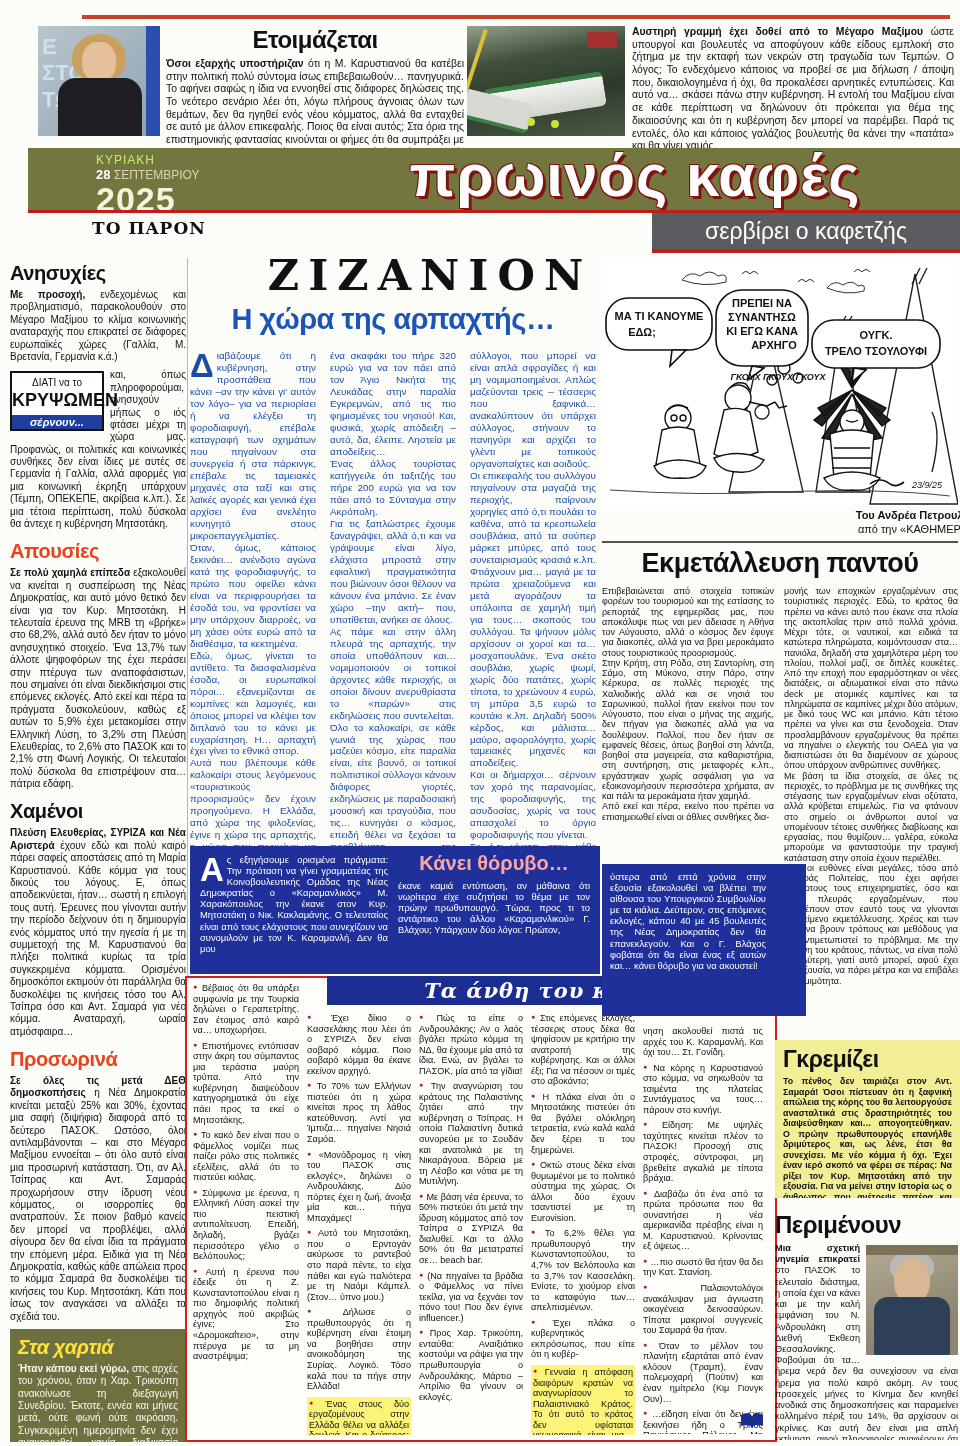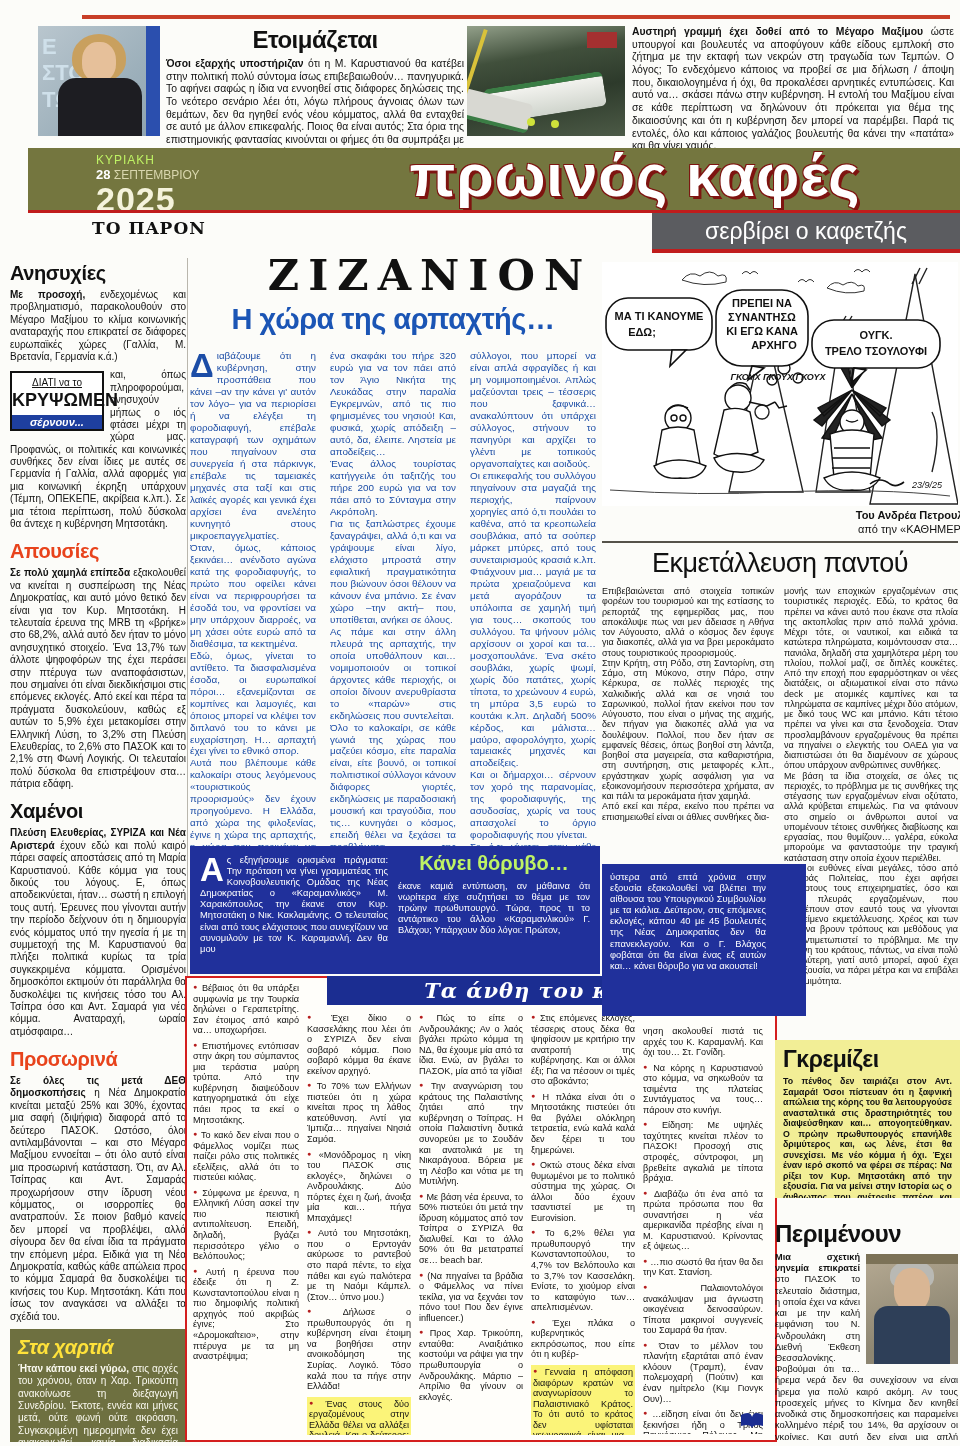--- a/index.html
+++ b/index.html
@@ -24,57 +24,57 @@
   .redline{background:#c01c1c;height:3px;}
   .serve{background:#5b5c60;color:#fff;text-align:center;font-size:23px;line-height:36px;
          border-bottom:4px solid #c01c1c;}
   .paron{font-family:"DejaVu Serif",serif;font-weight:bold;font-size:17px;letter-spacing:1px;}
   
   #leftcol{width:176px;overflow:hidden;}
   #leftcol h2{margin:10px 0 4px;font-size:20px;letter-spacing:-.4px;}
   #leftcol h2.hr2{color:#e8431c;}
   #leftcol p{margin:0 0 6px;font-size:10px;line-height:1.24;}
   .badge{float:left;width:90px;border:2px solid #111;margin:2px 6px 2px 0;text-align:center;background:#fff;}
-  .badge .b1{font-size:13px;font-weight:bold;line-height:1.15;padding:2px 1px 0;text-decoration:underline;}
+  .badge .b1{font-size:13px;font-weight:bold;line-height:1.15;padding:2px 1px 0;}
   .badge .b1 span{font-weight:normal;font-size:10px;}
   .badge .b2{font-size:18px;font-weight:bold;line-height:1.15;padding-bottom:4px;}
   .badge .b3{background:#1e3f9f;color:#fff;font-style:italic;font-weight:bold;font-size:11px;padding:1px 0;}
   .olivebox{background:#6e7040;color:#f3f2e4;padding:7px 8px;}
   .olivebox h2{color:#ffe23a !important;font-style:italic;margin:0 0 4px !important;}
   .olivebox p{color:#fbfaf0;}
   
   .kicker{font-family:"DejaVu Serif",serif;font-weight:bold;font-size:43px;letter-spacing:9px;text-align:center;}
   .atitle{color:#1b55b5;font-weight:bold;font-size:29px;text-align:center;letter-spacing:-.5px;}
   .acol{width:126px;height:496px;overflow:hidden;font-size:9.9px;line-height:1.21;color:#1c4da6;}
   .dc::first-letter{float:left;font-size:33px;line-height:.82;padding:2px 3px 0 0;font-weight:bold;}
   .vline{background:#b9b6ad;width:1px;}
   .hline{background:#55524a;height:2px;}
   
   .cart{background:#fff;}
   .ccred{font-size:11px;text-align:right;line-height:1.25;}
   
-  .etitle{font-size:27px;font-weight:normal;text-align:center;letter-spacing:-.5px;}
+  .etitle{font-size:27px;font-weight:bold;text-align:center;letter-spacing:-.5px;}
   .ecol{font-size:9px;line-height:1.14;overflow:hidden;}
   
   .noise{background:#20309b;color:#fff;}
-  .ntitle{color:#bef264;font-weight:bold;font-size:20px;text-align:center;margin:0 0 5px;}
+  .ntitle{color:#fca5a5;font-weight:bold;font-size:20px;text-align:center;margin:0 0 5px;}
   .ntext{font-size:9.4px;line-height:1.18;}
   
   #flowers{border:2px solid #d41f1f;background:#fffefa;}
   .fbanner{background:#1b2d91;color:#fff;text-align:center;font-family:"DejaVu Serif",serif;
            font-style:italic;font-weight:bold;font-size:21px;line-height:29px;letter-spacing:1px;}
   .fcol{overflow:hidden;font-size:9.1px;line-height:1.16;}
   .fcol p{margin:0 0 5px;text-align:justify;}
   .fi::before{content:"●";color:#b51d1d;font-size:7px;margin-right:3px;vertical-align:2px;}
   .hl{background:#fbf479;padding:2px 2px;}
   
   .ybox{background:#f2ee96;padding:6px 8px;overflow:hidden;}
   .ybox h2{margin:0 0 3px;font-size:23px;letter-spacing:-.5px;}
   .ybox p{margin:0;font-size:8.8px;font-weight:bold;line-height:1.2;text-align:justify;}
-  .perim h2{margin:12px 0 4px;font-size:24px;letter-spacing:-.5px;}
+  .perim h2{margin:3px 0 4px;font-size:24px;letter-spacing:-.5px;}
   .perim p{margin:0;font-size:9.2px;line-height:1.22;text-align:justify;}
   .pphoto{float:right;width:92px;height:110px;margin:2px 0 4px 6px;position:relative;overflow:hidden;}
   svg text{font-family:"Liberation Sans",sans-serif;}
 </style>
 </head>
 <body>
 
 <div id="page">
 
   <div class="abs topline" style="left:82px;top:15px;width:868px;"></div>

